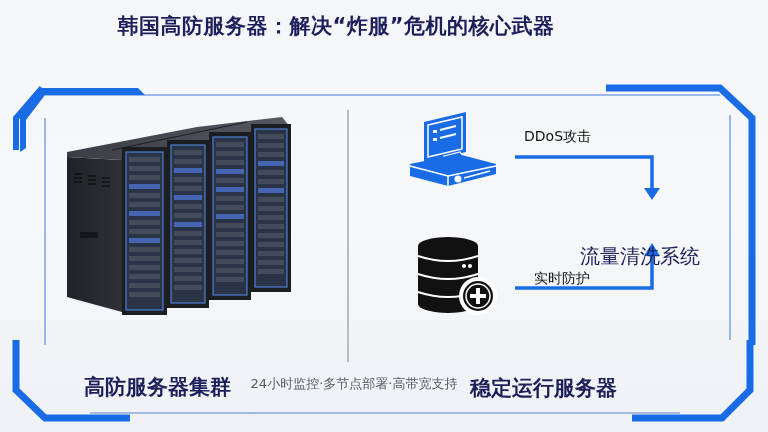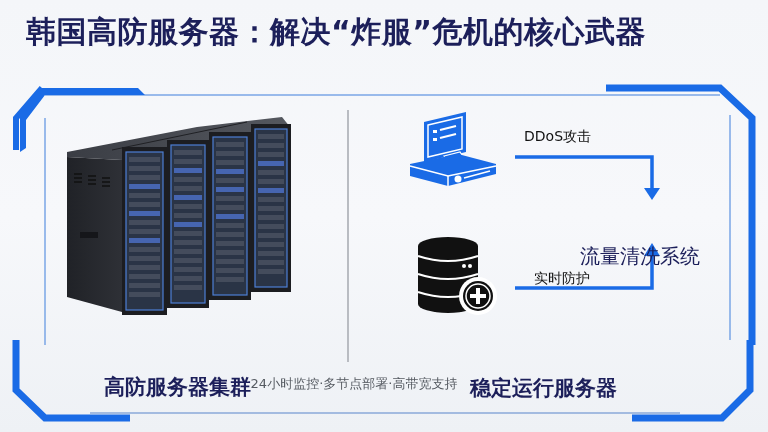--- a/index.html
+++ b/index.html
@@ -3,21 +3,21 @@
 <meta charset="utf-8">
 <style>
   html, body { margin:0; padding:0; }
   body {
     width:768px; height:432px; overflow:hidden; position:relative;
     background: linear-gradient(180deg,#f4f6f9 0%,#f7f8fb 50%,#eef1f5 100%);
     font-family: "DejaVu Sans", sans-serif;
   }
   .title {
     position:absolute; left:0; top:12px; width:672px; text-align:center;
-    font-size:30px; font-weight:bold; color:#1c1f5a; letter-spacing:0.5px;
+    font-size:21px; font-weight:bold; color:#1c1f5a; letter-spacing:0.5px;
   }
   svg.frame { position:absolute; left:0; top:0; }
   .divider { position:absolute; left:347px; top:110px; width:2px; height:252px; background:#b9bcc2; }
   .label-dark {
     position:absolute; font-size:21px; font-weight:bold; color:#1c1f5a; white-space:nowrap;margin-top:36px;
   }
   .label-black {
     position:absolute; font-size:14px; color:#111; white-space:nowrap;
   }
   .footer {
@@ -154,21 +154,21 @@
       <rect x="196" y="121" width="26" height="5"></rect>
     <rect x="196" y="130" width="26" height="5"></rect>
       <rect x="196" y="139" width="26" height="5"></rect>
       <rect x="196" y="148" width="26" height="5"></rect>
       <rect x="196" y="157" width="26" height="5"></rect>
   </g>
 </svg>
 
 <div class="divider"></div>
 
-<div class="label-dark" style="left:104px;top:337px;">高防服务器集群</div>
+<div class="label-dark" style="left:84px;top:337px;">高防服务器集群</div>
 
 <svg class="abs" style="left:408px;top:108px;" width="92" height="82" viewBox="0 0 92 82">
   <path d="M16 14 L58 4 L58 44 L16 54 Z" fill="#1a6be6"></path>
   <path d="M20 17 L54 9 L54 41 L20 49 Z" fill="none" stroke="#fff" stroke-width="1.5"></path>
   <rect x="25" y="22" width="4" height="3" fill="#fff"></rect>
     <line x1="32" y1="22" x2="48" y2="18" stroke="#fff" stroke-width="2"></line>
   <rect x="25" y="30" width="4" height="3" fill="#fff"></rect>
     <line x1="32" y1="30" x2="48" y2="26" stroke="#fff" stroke-width="2"></line>
   <path d="M36 48 L52 44 L56 50 L40 54 Z" fill="#1a6be6" stroke="#fff" stroke-width="1.2"></path>
   <path d="M2 56 L50 46 L88 56 L88 66 L40 78 L2 68 Z" fill="#1a6be6"></path>

